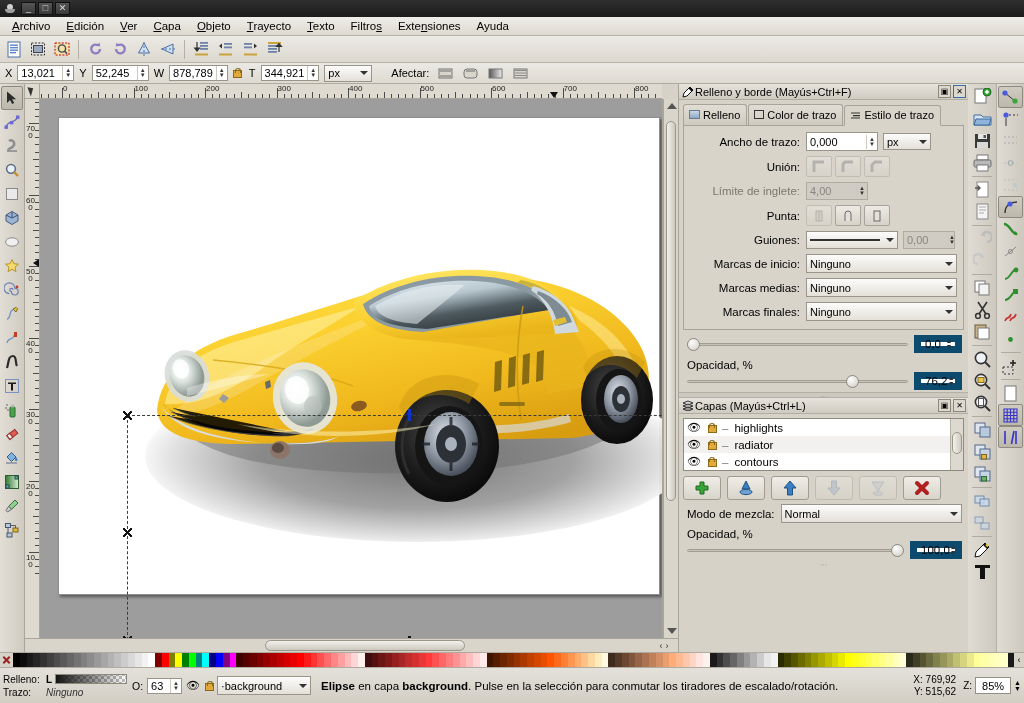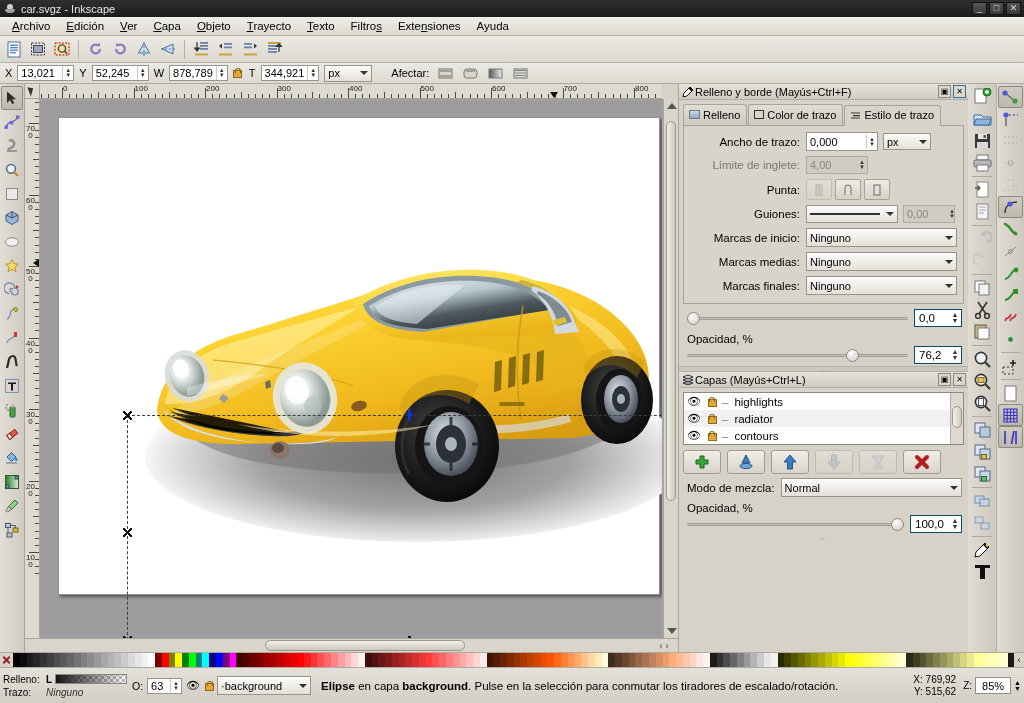--- a/index.html
+++ b/index.html
@@ -166,21 +166,21 @@
 
   .btn3 { width:26px; height:21px; border:1px solid #a8a39a; background:linear-gradient(#eeebe5,#d6d2c8);
           border-radius:2px; margin-right:3px; display:inline-flex; align-items:center; justify-content:center; }
   .btn3.dis { opacity:.45; }
 
   .slider { position:relative; height:14px; flex:1; display:flex; align-items:center; }
   .slider .trk { height:3px; width:100%; background:linear-gradient(#b4afa5,#d9d5cc); border:1px solid #a29d93; border-radius:2px; }
   .slider .knob { position:absolute; width:13px; height:13px; border-radius:50%;
      background:radial-gradient(circle at 35% 30%, #fdfdfd, #cfcbc1); border:1px solid #8d887e; }
 
-  .numbox { display:inline-flex; align-items:center; background:#fff; border:1px solid #0c4a6e;
+  .numbox { display:inline-flex; align-items:center; background:#fff; border:7px solid #0c4a6e;
      height:18px; width:48px; justify-content:space-between; padding-left:4px; font-size:11.5px; }
   .numbox .arrows { width:12px; display:flex; flex-direction:column; align-items:center;
      font-size:7px; line-height:6px; color:#333; }
 
   
   .layerlist { border:1px solid #8f8a80; background:#fff; margin:4px 4px 0 4px; display:flex; height:53px; }
   .layerrows { flex:1; }
   .lrow { display:flex; align-items:center; height:17px; font-size:11.5px; padding-left:3px; gap:6px; }
   .lrow.alt { background:#f2f1ef; }
   .lrow .dash { color:#777; }
@@ -233,21 +233,20 @@
   .lock:after{content:"";position:absolute;left:2.5px;top:0;width:4px;height:4px;border:1px solid #8a6a16;border-bottom:none;border-radius:3px 3px 0 0;}
   svg { display:block; }
 </style>
 </head>
 <body>
 
 <div class="app">
 
   <div class="titlebar">
     <span class="tb-icon"></span>
-    <span class="tb-title">car.svgz - Inkscape</span>
     <span class="wbtns">
       <span class="wbtn">_</span>
       <span class="wbtn">□</span>
       <span class="wbtn">✕</span>
     </span>
   </div>
 
   <div class="menubar">
     <span class="menu-item"><u>A</u>rchivo</span>
     <span class="menu-item"><u>E</u>dición</span>
@@ -954,20 +953,38 @@
             <span class="spin" style="height:19px;width:72px">
               <span class="v" style="flex:1">0,000</span>
               <span class="arrows">▲<br>▼</span>
               </span>
             <span class="combo" style="width:48px;margin-left:5px">
               <span class="cv">px</span>
               <span class="caret"></span>
               </span>
           </div>
 
+          <div class="frm">
+            <span class="fl">Unión:</span>
+            <span class="btn3 dis">
+              <svg width="14" height="14" viewBox="0 0 14 14">
+                  <path d="M2 12 V2 H12" fill="none" stroke="#8a8a8a" stroke-width="3"></path>
+                </svg>
+              </span>
+            <span class="btn3 dis">
+              <svg width="14" height="14" viewBox="0 0 14 14">
+                  <path d="M2 12 V5 A3 3 0 0 1 5 2 H12" fill="none" stroke="#8a8a8a" stroke-width="3"></path>
+                </svg>
+              </span>
+            <span class="btn3 dis">
+              <svg width="14" height="14" viewBox="0 0 14 14">
+                  <path d="M2 12 V5 L5 2 H12" fill="none" stroke="#8a8a8a" stroke-width="3"></path>
+                </svg>
+              </span>
+          </div>
 
           <div class="frm">
             <span class="fl dim">Límite de inglete:</span>
             <span class="spin" style="height:18px;width:62px;background:#d0ccc3;border-color:#b0aba1;color:#8a8680">
               <span class="v" style="flex:1">4,00</span>
               <span class="arrows">▲<br>▼</span>
               </span>
           </div>
 
           <div class="frm">

